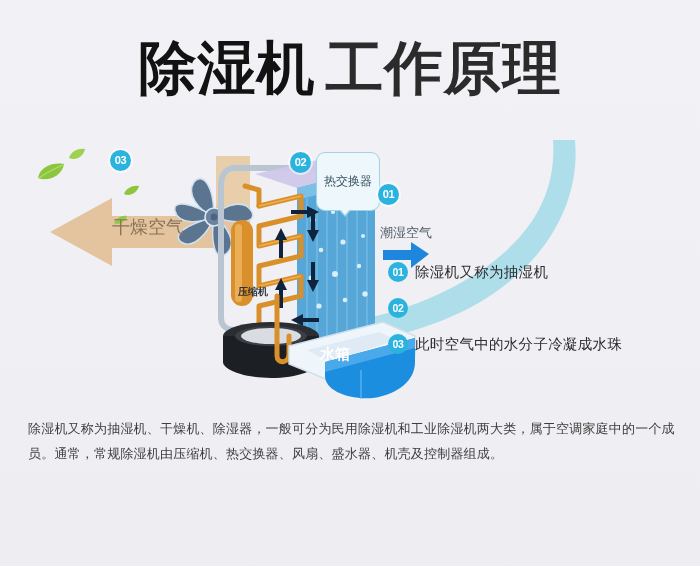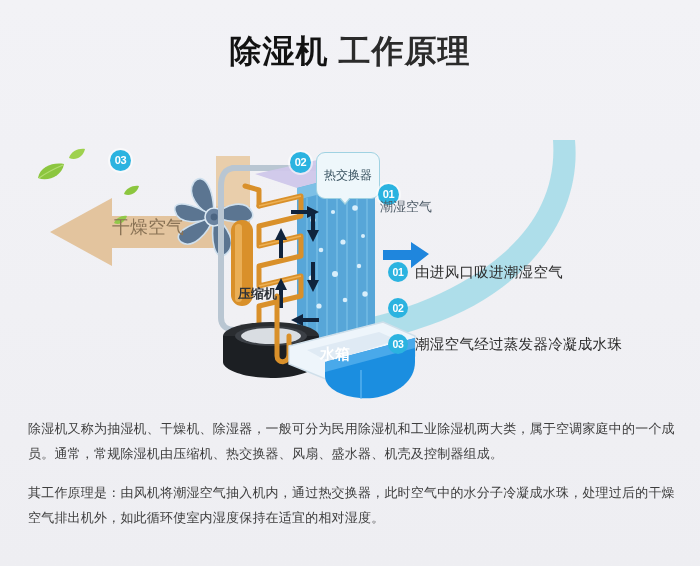--- a/index.html
+++ b/index.html
@@ -21,21 +21,21 @@
     background: linear-gradient(180deg, #f2f2f6 0%, #f0f0f4 55%, #eeeef2 100%);
   }
 
   
   .title {
     position: absolute;
     left: 0;
     top: 30px;
     width: 700px;
     text-align: center;
-    font-size: 32px;
+    font-size: 58px;
     font-weight: bold;
     letter-spacing: 1px;
     color: #1a1a1a;
     white-space: nowrap;
   }
   .title .t-main { color: #121212; }
   .title .t-sub  { color: #2b2b2b; margin-left: 10px; }
 
   
   .illu {
@@ -62,33 +62,33 @@
   .machine { position: absolute; left: 215px; top: 40px; }
 
   
   .dlabel {
     position: absolute;
     font-size: 12px;
     color: #4a4a4a;
     white-space: nowrap;
   }
   .dlabel.dry   { left: 112px; top: 105px; color: #8a7356; font-size: 18px; }
-  .dlabel.humid { left: 380px; top: 88px; color: #4d5a66; font-size: 13px; }
-  .dlabel.comp  { left: 238px; top: 175px; color: #2f3338; font-size: 13px; font-weight: bold; }
+  .dlabel.humid { left: 380px; top: 114px; color: #4d5a66; font-size: 13px; }
+  .dlabel.comp  { left: 238px; top: 175px; color: #2f3338; font-size: 10px; font-weight: bold; }
   .dlabel.tank  { left: 320px; top: 235px; color: #ffffff; font-size: 15px; font-weight: bold; }
 
   
   .callout {
     position: absolute;
     left: 316px;
     top: 42px;
     background: #eef7fb;
     border: 1px solid #9fd2e2;
     border-radius: 9px;
-    padding: 14px 7px;
+    padding: 20px 7px;
     font-size: 12px;
     color: #36505e;
     white-space: nowrap;
   }
   .callout:after {
     content: "";
     position: absolute;
     left: 22px;
     bottom: -7px;
     width: 0; height: 0;
@@ -306,29 +306,28 @@
 
     <div class="dlabel dry">干燥空气</div>
     <div class="dlabel humid">潮湿空气</div>
     <div class="dlabel comp">压缩机</div>
     <div class="dlabel tank">水箱</div>
   </div>
 
   <div class="steplist">
     <div class="step">
       <div class="step-badge">01</div>
-      <div class="step-text">由进风口吸进潮湿空气</div>
+      <div class="step-text">除湿机又称为抽湿机</div>
     </div>
     <div class="step">
       <div class="step-badge">02</div>
     </div>
     <div class="step">
       <div class="step-badge">03</div>
-      <div class="step-text">潮湿空气经过蒸发器冷凝成水珠</div>
+      <div class="step-text">此时空气中的水分子冷凝成水珠</div>
     </div>
   </div>
 
   <div class="copy">
     <p>除湿机又称为抽湿机、干燥机、除湿器，一般可分为民用除湿机和工业除湿机两大类，属于空调家庭中的一个成员。通常，常规除湿机由压缩机、热交换器、风扇、盛水器、机壳及控制器组成。</p>
-    <p>其工作原理是：由风机将潮湿空气抽入机内，通过热交换器，此时空气中的水分子冷凝成水珠，处理过后的干燥空气排出机外，如此循环使室内湿度保持在适宜的相对湿度。</p>
   </div>
 
 </div>
 
 </body></html>

